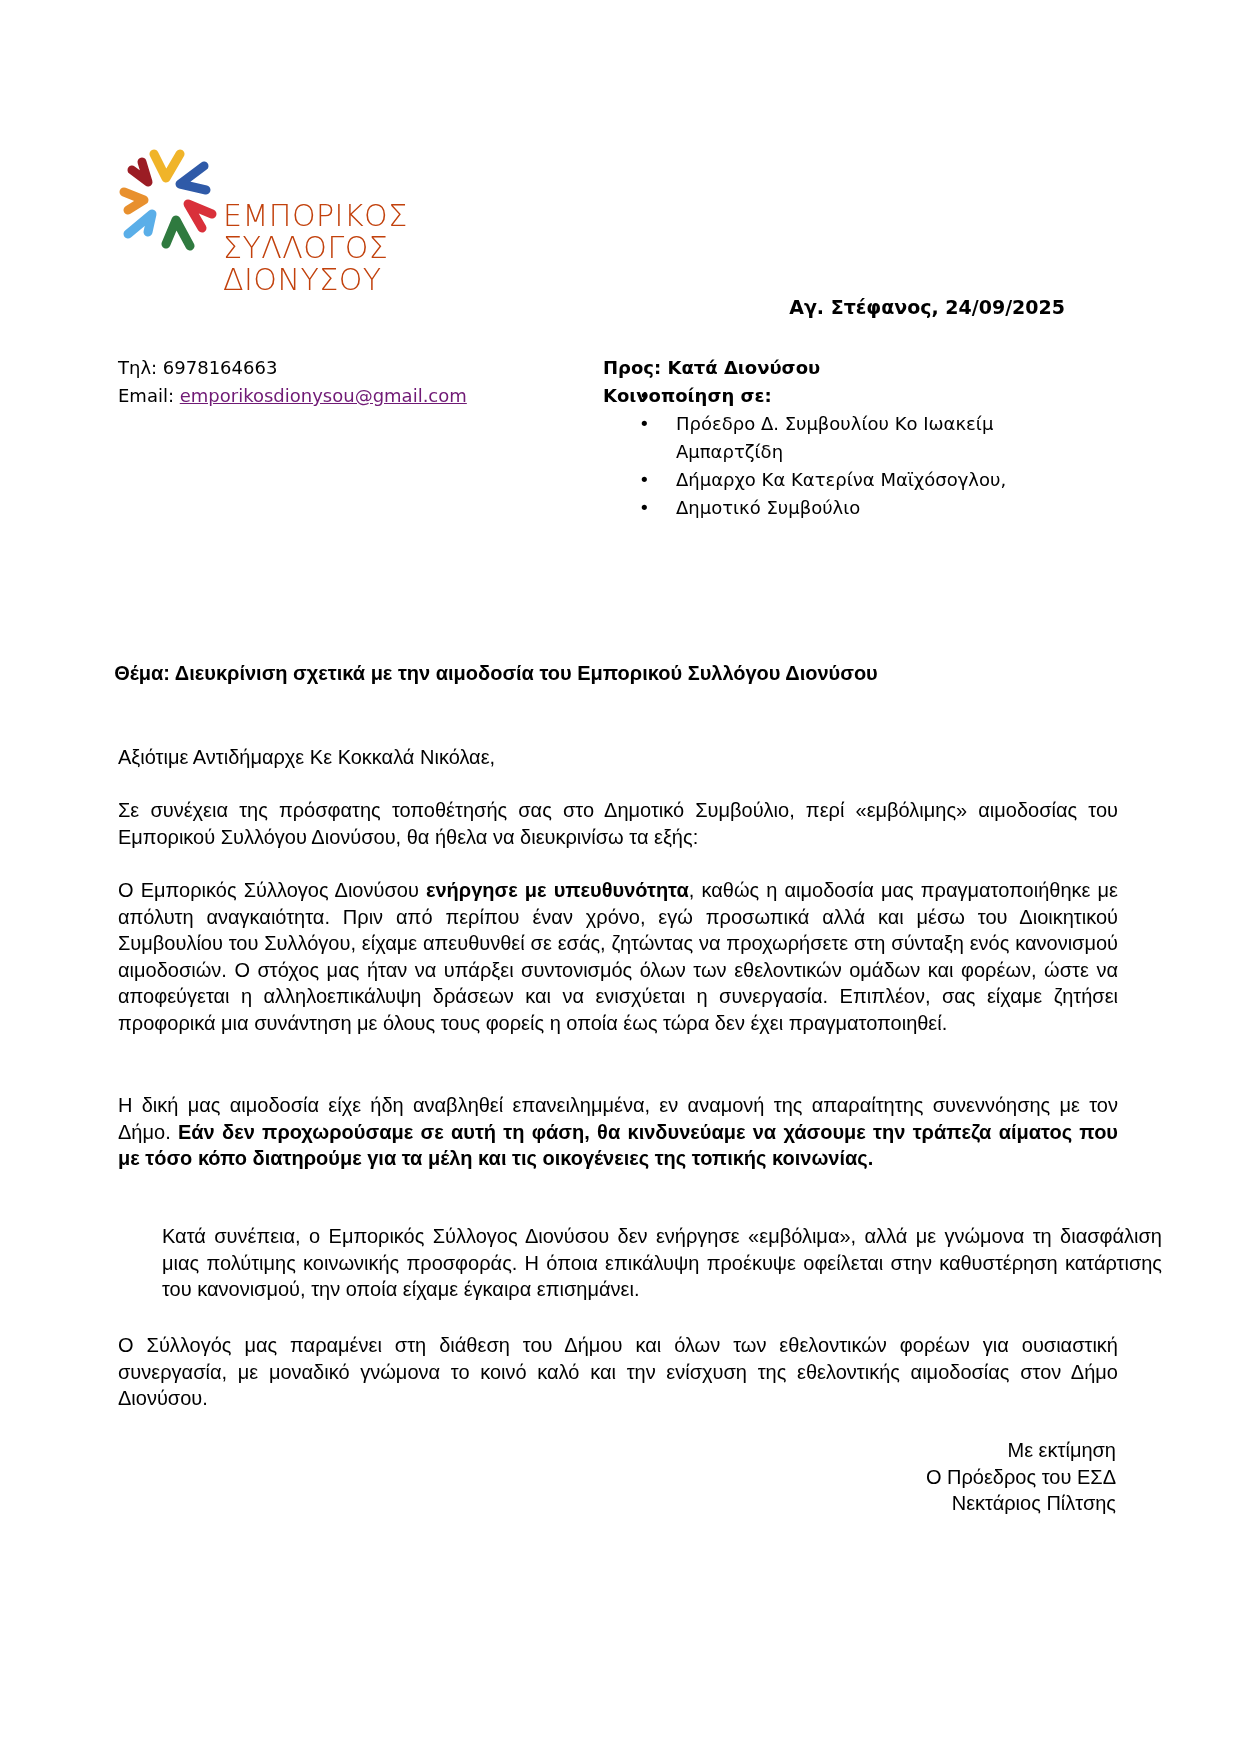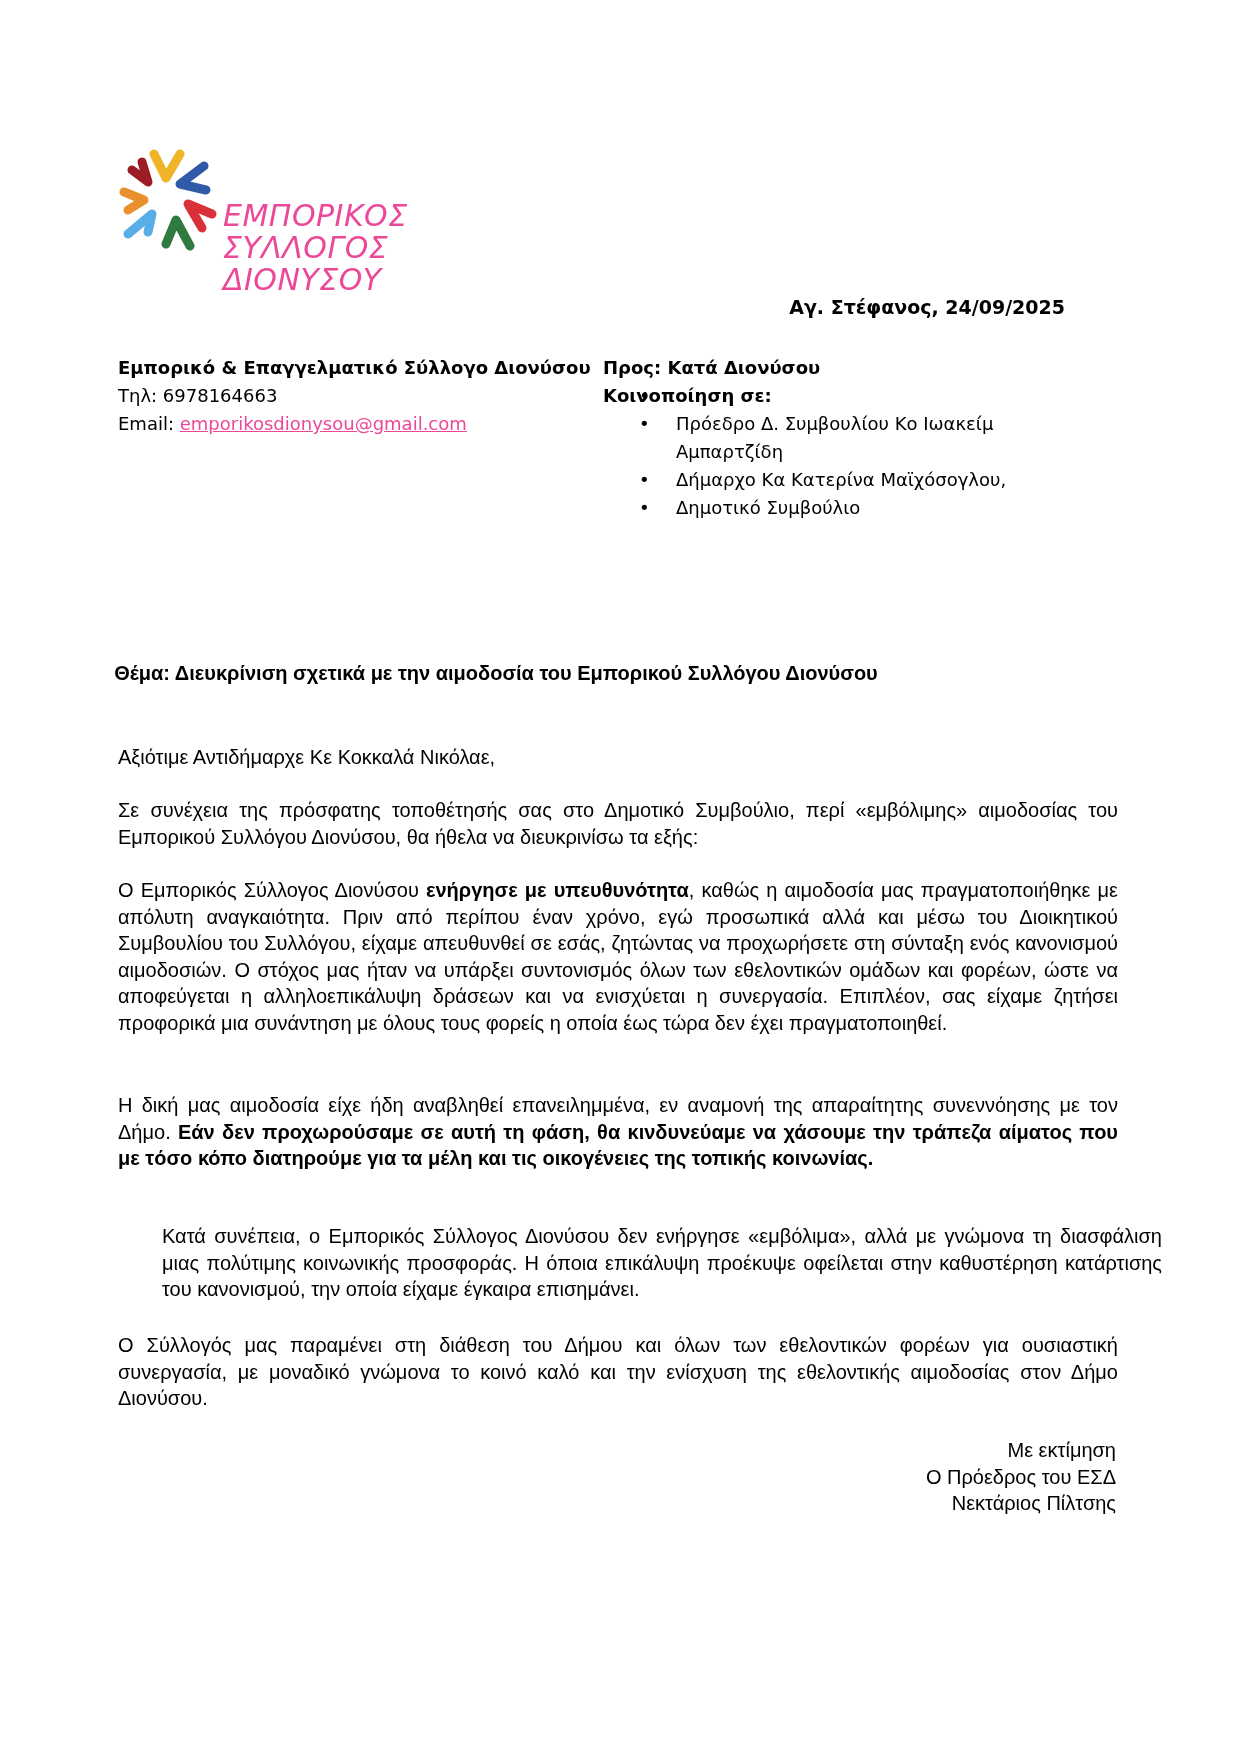--- a/index.html
+++ b/index.html
@@ -3,27 +3,27 @@
   <meta charset="utf-8">
   <style>
     html, body { margin: 0; padding: 0; background: #ffffff; }
     body { width: 1240px; height: 1754px; position: relative; overflow: hidden; color: #000; }
     .page { position: absolute; left: 0; top: 0; width: 1240px; height: 1754px; background: #fff; }
 
     
     .logo { position: absolute; left: 118px; top: 148px; width: 320px; height: 160px; }
     .logo svg.mark { position: absolute; left: 0; top: 0; width: 104px; height: 104px; }
     .logo-text { position: absolute; left: 105px; top: 52px; font-family: "DejaVu Sans", sans-serif;
-      color: #ec4899; font-size: 30px; line-height: 32px; letter-spacing: 0.5px; font-weight: 300; font-style: italic; }
+      color: #c2410c; font-size: 30px; line-height: 32px; letter-spacing: 0.5px; font-weight: 300; }
     .logo-text div { white-space: nowrap; }
     .date { position: absolute; right: 175px; top: 296px; font-size: 19px; font-weight: bold; font-family: "DejaVu Sans", sans-serif; }
 
     .from { position: absolute; left: 118px; top: 354px; font-family: "DejaVu Sans", sans-serif; font-size: 18px; line-height: 28px; }
     .from .b { font-weight: bold; }
-    .from a { color: #ec4899; text-decoration: underline; }
+    .from a { color: #701a75; text-decoration: underline; }
 
     .to { position: absolute; left: 603px; top: 354px; width: 480px; font-family: "DejaVu Sans", sans-serif; font-size: 18px; line-height: 28px; }
     .to .b { font-weight: bold; }
     .to ul { margin: 0; padding: 0; list-style: none; }
     .to li { position: relative; padding-left: 73px; }
     .to li .bullet { position: absolute; left: 36px; top: 0; }
 
     .subject { position: absolute; left: 0; width: 992px; top: 662px; text-align: center;
       font-family: "Liberation Sans", sans-serif; font-size: 20px; font-weight: bold; }
 
@@ -67,21 +67,20 @@
     <div class="logo-text">
       <div>ΕΜΠΟΡΙΚΟΣ</div>
       <div>ΣΥΛΛΟΓΟΣ</div>
       <div>ΔΙΟΝΥΣΟΥ</div>
     </div>
   </div>
 
   <div class="date">Αγ. Στέφανος, 24/09/2025</div>
 
   <div class="from">
-    <div class="b">Εμπορικό &amp; Επαγγελματικό Σύλλογο Διονύσου</div>
     <div>Τηλ: 6978164663</div>
     <div><span>Email: </span><a>emporikosdionysou@gmail.com</a></div>
   </div>
 
   <div class="to">
     <div class="b">Προς: Κατά Διονύσου</div>
     <ul>
       <li><span class="bullet">•</span></li>
     </ul>
     <div class="b">Κοινοποίηση σε:</div>

